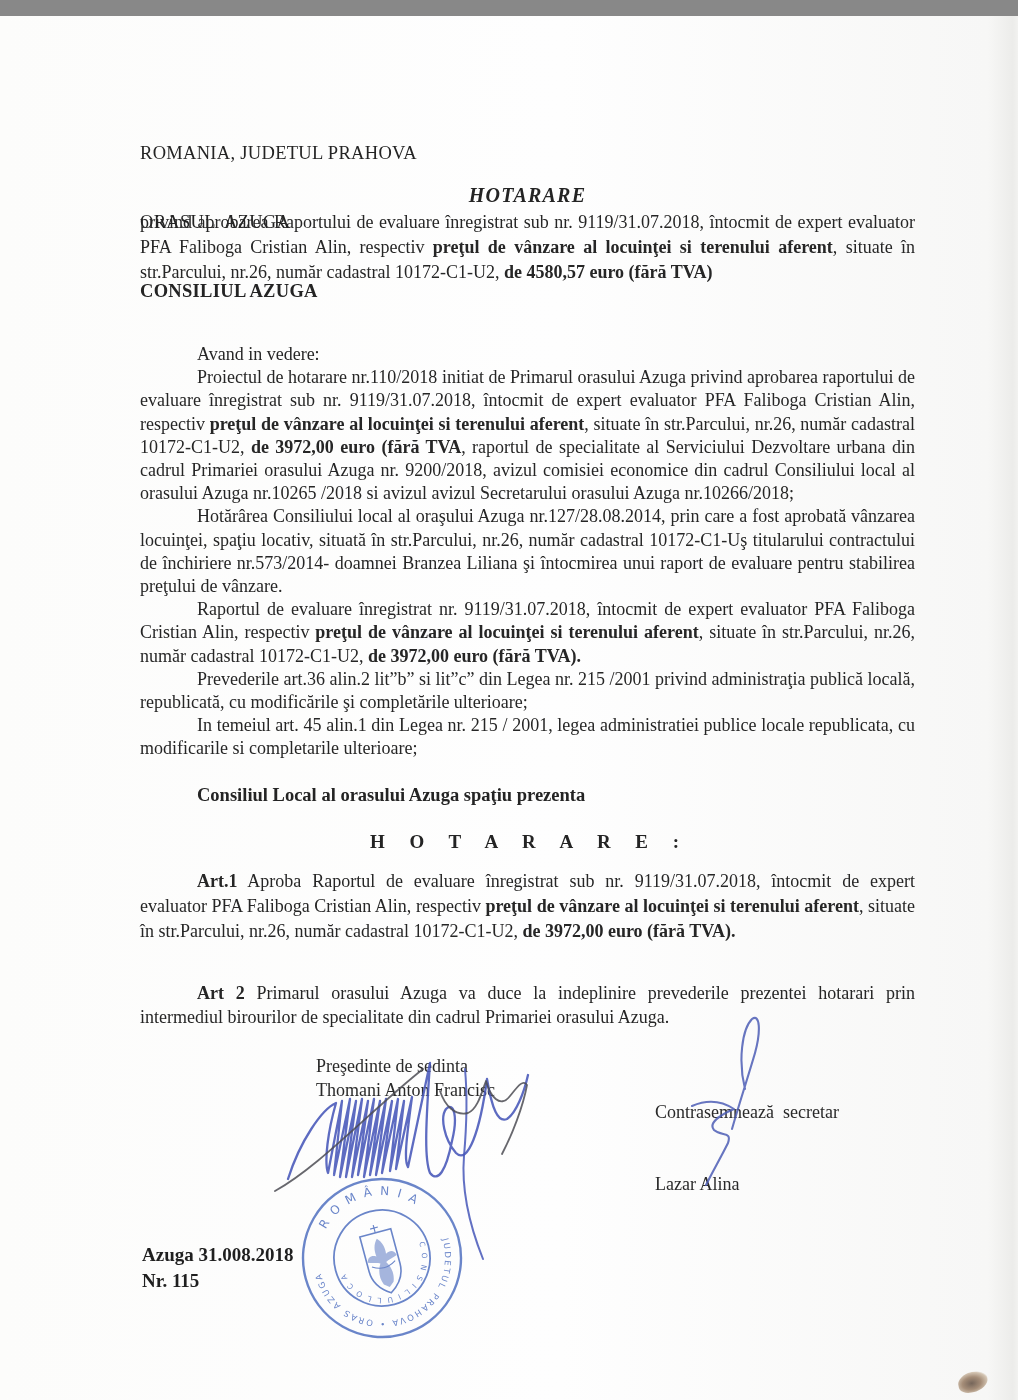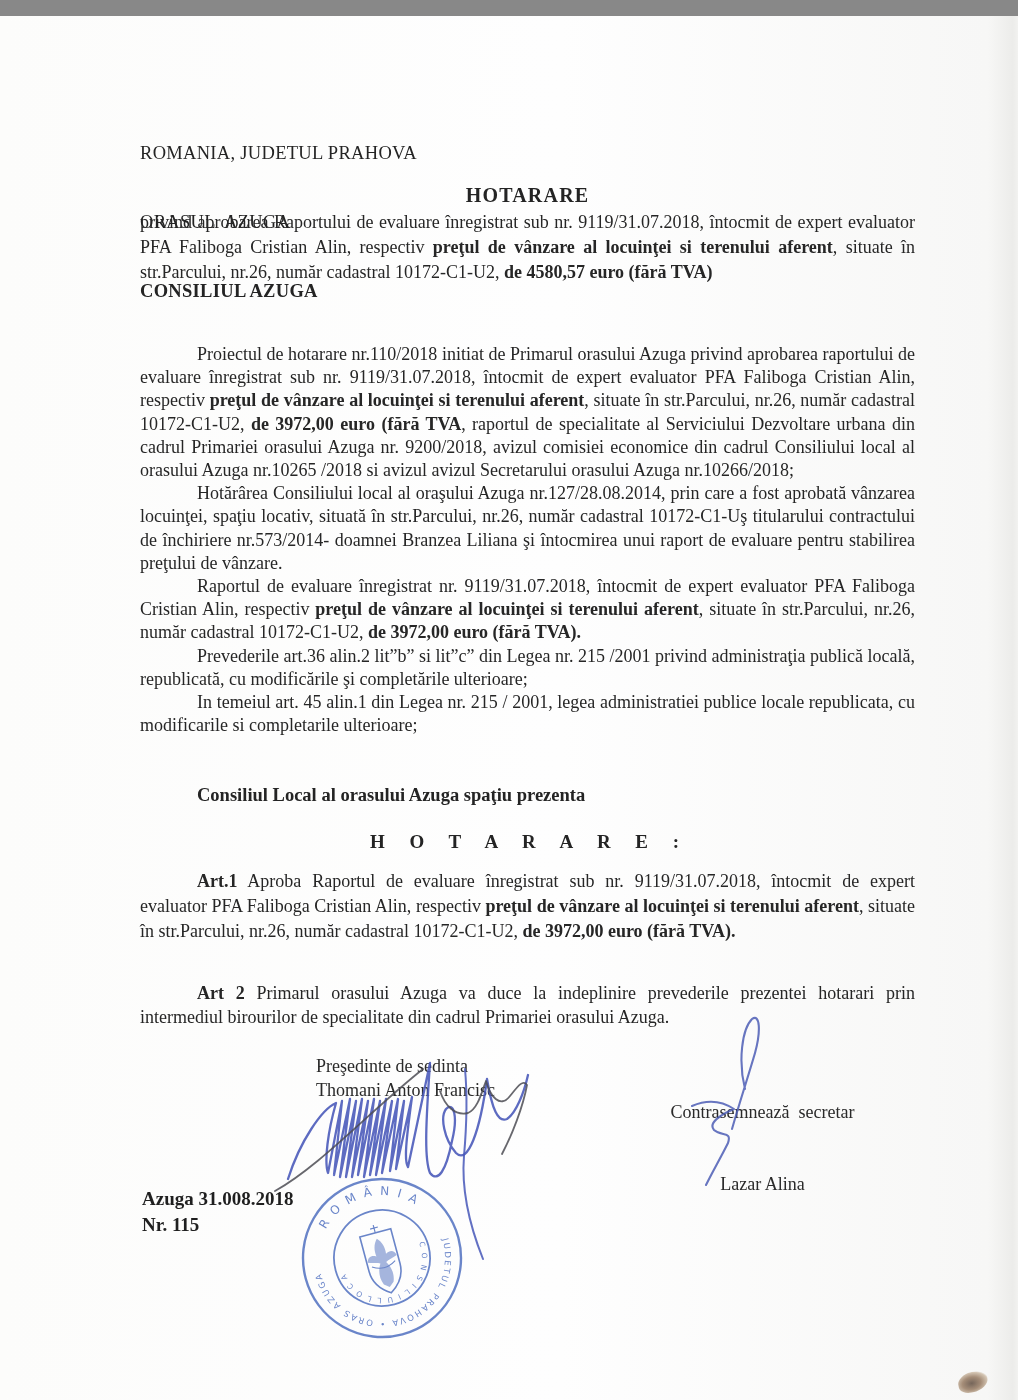--- a/index.html
+++ b/index.html
@@ -5,31 +5,31 @@
   html,body{margin:0;padding:0;background:#888;}
   .page{
     position:relative;width:1018px;height:1400px;margin:16px auto;
     background:linear-gradient(90deg,#fcfcfb 0%,#fefefe 55%,#f7f7f6 97%,#ececea 99.5%,#f2f2f0 100%);
     font-family:"Liberation Serif", serif;color:#242424;overflow:hidden;
   }
   .abs{position:absolute;}
   .col{left:140px;width:775px;}
   .hdr{font-size:18.5px;line-height:23px;letter-spacing:.3px;white-space:pre-wrap;}
   .hdr .b3{font-weight:bold;}
-  .doc-title{font-size:20px;font-weight:bold;text-align:center;letter-spacing:1.2px;}
+  .doc-title{font-size:20px;font-weight:bold;text-align:center;letter-spacing:1.2px;font-style:italic;}
   .para{font-size:18px;text-align:justify;margin:0;color:#262626;}
   .intro{line-height:25px;}
   .recitals{line-height:23.2px;}
   .ind{text-indent:57px;}
   .adopt{font-size:18.5px;font-weight:bold;}
   .dec-head{font-size:19px;font-weight:bold;text-align:center;letter-spacing:6px;word-spacing:8px;}
   .art{line-height:25px;}
   .art2{line-height:23.5px;}
   .sig{font-size:18px;line-height:24px;color:#2a2a2a;}
-  .sig-right{text-align:center;white-space:pre-wrap;}
+  .sig-right{text-align:left;white-space:pre-wrap;}
   .footer{font-size:19px;font-weight:bold;line-height:26px;color:#1f1f1f;}
   .smudge{
     width:30px;height:20px;border-radius:55% 45% 60% 40%;
     background:radial-gradient(ellipse at 45% 55%, #4a3526 0%, #8a6a4e 40%, #c8b49c 68%, rgba(255,255,255,0) 78%);
     opacity:.75;transform:rotate(-12deg);
   }
   svg text{font-family:"DejaVu Sans", sans-serif;}
 </style>
 </head>
 <body>
@@ -40,20 +40,21 @@
     <div>ROMANIA, JUDETUL PRAHOVA</div>
     <div>ORASUL  AZUGA</div>
     <div class="b3">CONSILIUL AZUGA</div>
   </div>
 
   <div class="abs col doc-title" style="top:168px">HOTARARE</div>
 
   <p class="abs col para intro" style="top:194px"><span>privind aprobarea Raportului de evaluare înregistrat sub nr. 9119/31.07.2018, întocmit de expert evaluator PFA Faliboga Cristian Alin, respectiv </span><b>preţul de vânzare al locuinţei si terenului aferent</b><span>, situate în str.Parcului, nr.26, număr cadastral 10172-C1-U2, </span><b>de 4580,57 euro (fără TVA)</b></p>
 
   <div class="abs col" style="top:327px">
+    <p class="para recitals ind">Avand in vedere:</p>
     <p class="para recitals ind"><span>Proiectul de hotarare nr.110/2018 initiat de Primarul orasului Azuga privind aprobarea raportului de evaluare înregistrat sub nr. 9119/31.07.2018, întocmit de expert evaluator PFA Faliboga Cristian Alin, respectiv </span><b>preţul de vânzare al locuinţei si terenului aferent</b><span>, situate în str.Parcului, nr.26, număr cadastral 10172-C1-U2, </span><b>de 3972,00 euro (fără TVA</b><span>, raportul de specialitate al Serviciului Dezvoltare urbana din cadrul Primariei orasului Azuga nr. 9200/2018, avizul comisiei economice din cadrul Consiliului local al orasului Azuga nr.10265 /2018 si avizul avizul Secretarului orasului Azuga nr.10266/2018;</span></p>
     <p class="para recitals ind"><span>Hotărârea Consiliului local al oraşului Azuga nr.127/28.08.2014, prin care a fost aprobată vânzarea locuinţei, spaţiu locativ, situată în str.Parcului, nr.26, număr cadastral 10172-C1-Uş titularului contractului de închiriere nr.573/2014- doamnei Branzea Liliana şi întocmirea unui raport de evaluare pentru stabilirea preţului de vânzare.</span></p>
     <p class="para recitals ind"><span>Raportul de evaluare înregistrat nr. 9119/31.07.2018, întocmit de expert evaluator PFA Faliboga Cristian Alin, respectiv </span><b>preţul de vânzare al locuinţei si terenului aferent</b><span>, situate în str.Parcului, nr.26, număr cadastral 10172-C1-U2, </span><b>de 3972,00 euro (fără TVA).</b></p>
     <p class="para recitals ind"><span>Prevederile art.36 alin.2 lit”b” si lit”c” din Legea nr. 215 /2001 privind administraţia publică locală, republicată, cu modificările şi completările ulterioare;</span></p>
     <p class="para recitals ind"><span>In temeiul art. 45 alin.1 din Legea nr. 215 / 2001, legea administratiei publice locale republicata, cu modificarile si completarile ulterioare;</span></p>
   </div>
 
   <div class="abs adopt" style="left:197px;top:769px">Consiliul Local al orasului Azuga spaţiu prezenta</div>
 
   <div class="abs col dec-head" style="top:815px">H O T A R A R E :</div>
@@ -77,21 +78,21 @@
       <path stroke="#4757b8" stroke-width="2.3" opacity="0.88" d="M48,178 C60,140 82,108 96,102 C88,130 84,160 88,172 L102,100 L94,174 L110,98 L100,176 L116,100 L106,176 L122,98 L112,176 L128,100 L118,174 L134,98 L124,176 L140,100 L130,174 L146,98 L136,174 L152,100 L142,172 L158,98 L150,170 L164,100 L156,168 L172,96 C166,140 164,160 168,166 L190,62 C186,120 184,158 190,172 C198,182 206,170 212,140 C218,116 214,100 206,108 C200,116 204,138 216,152 C228,164 240,130 247,78 C252,108 258,122 267,118 C276,112 284,92 288,74"></path>
 
       <path stroke="#4757b8" stroke-width="2" opacity="0.85" d="M225,68 C228,100 226,132 224,155 C221,192 231,228 243,258"></path>
 
       <path stroke="#4c4c54" stroke-width="1.8" opacity="0.85" d="M35,190 C80,165 130,110 183,68 M200,90 C205,105 215,115 228,112 C238,108 242,90 246,80 C250,95 260,108 270,95 C278,85 283,78 287,84 C283,106 272,134 262,153"></path>
 
       <path stroke="#4c5db5" stroke-width="2.1" opacity="0.85" d="M505,88 C498,60 502,28 512,18 C520,12 521,30 515,52 C508,76 500,100 492,128 M452,105 C468,98 482,100 494,108 C480,114 468,122 474,129 C482,136 492,130 488,142 C480,158 474,168 466,184"></path>
     </g>
   </svg>
 
-  <div class="abs footer" style="left:142px;top:1170px">
+  <div class="abs footer" style="left:142px;top:1226px">
     <div>Azuga 31.008.2018</div>
     <div>Nr. 115</div>
   </div>
 
   <svg class="abs" style="left:296px;top:1156px" width="172" height="172" viewBox="0 0 172 172">
     <g transform="rotate(-15 86 86)" stroke="#4668bd" fill="none" opacity="0.8">
       <circle cx="86" cy="86" r="79" stroke-width="2.4"></circle>
       <circle cx="86" cy="86" r="48" stroke-width="1.8"></circle>
       <defs>
         <path id="ringOuter" d="M23,86 A63,63 0 1 1 149,86 A63,63 0 1 1 23,86"></path>

